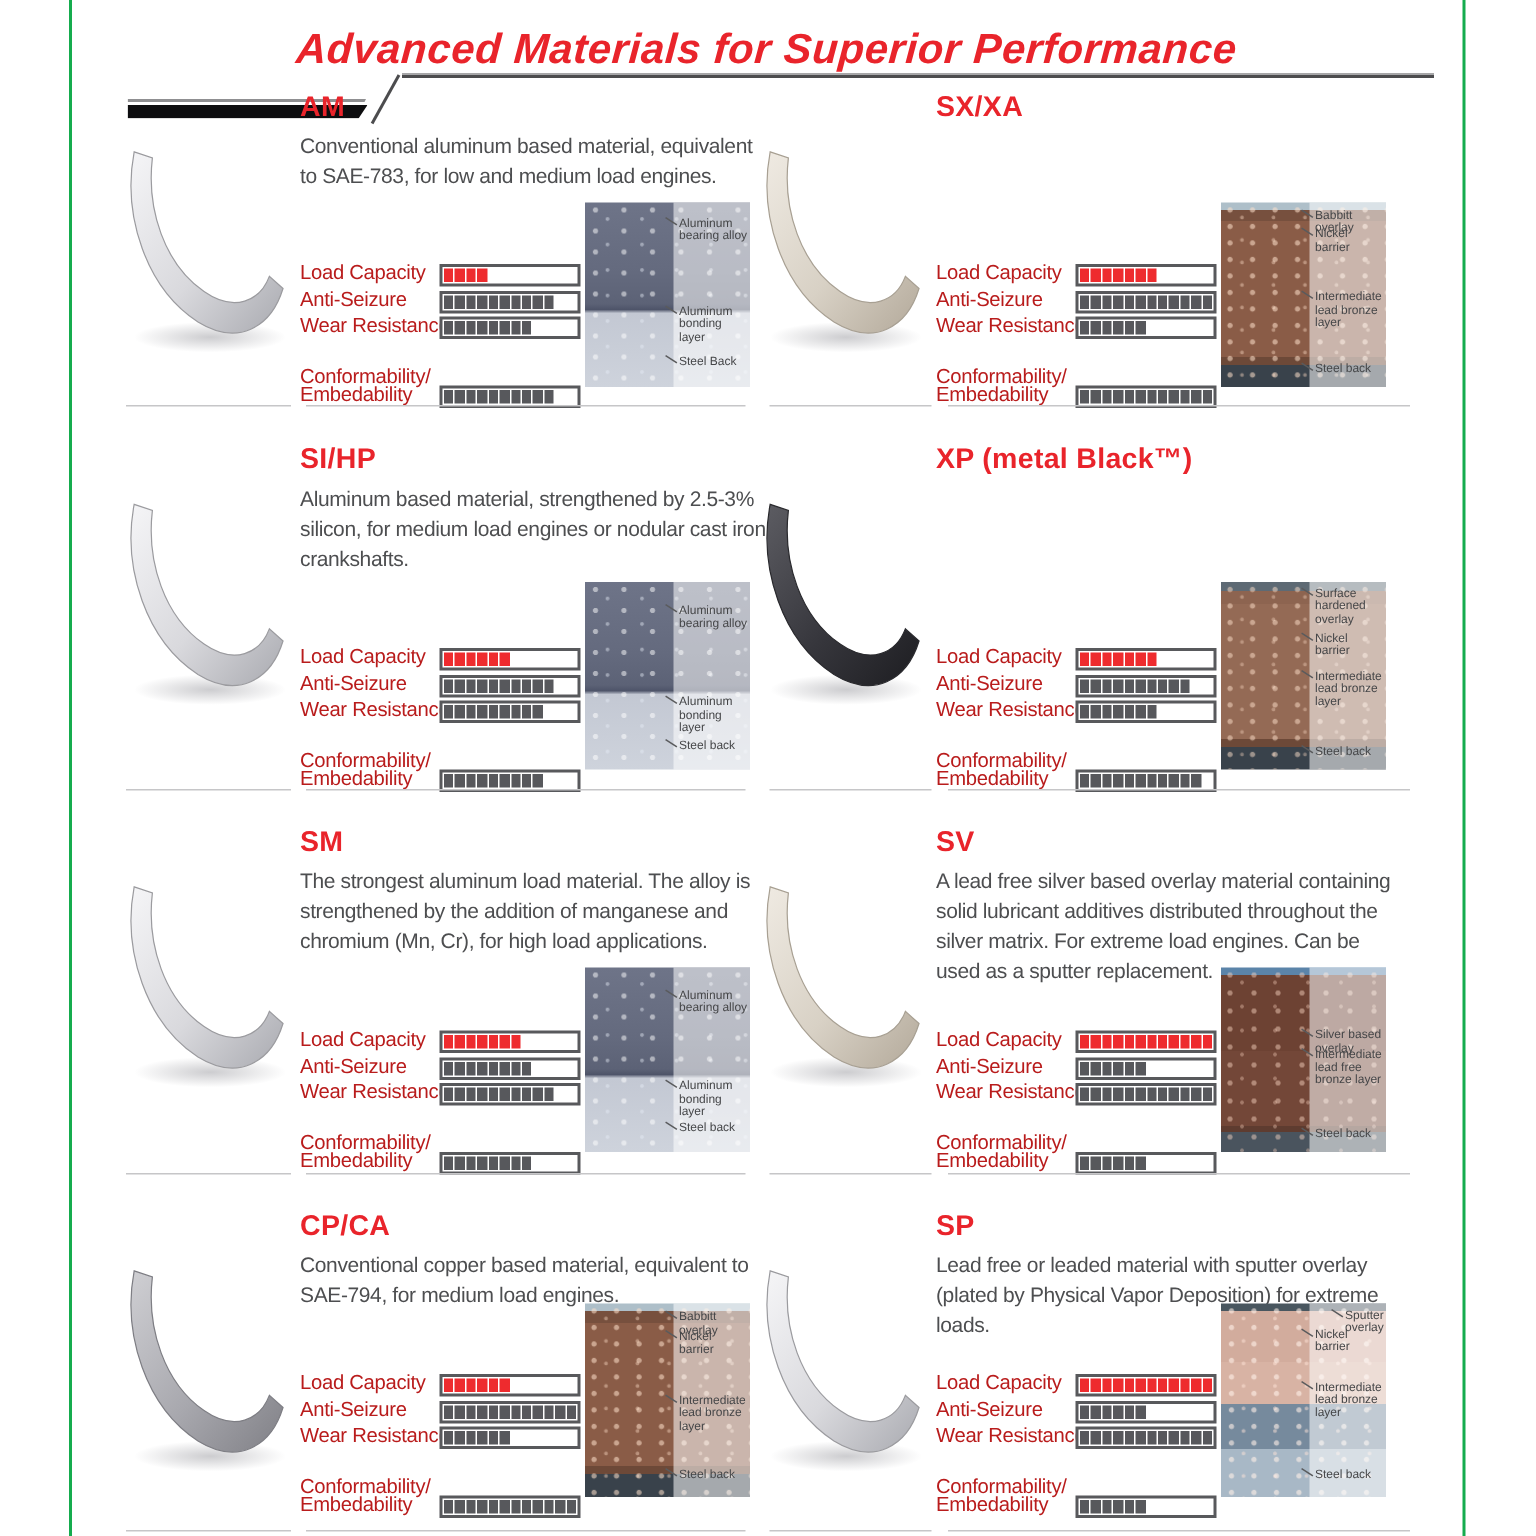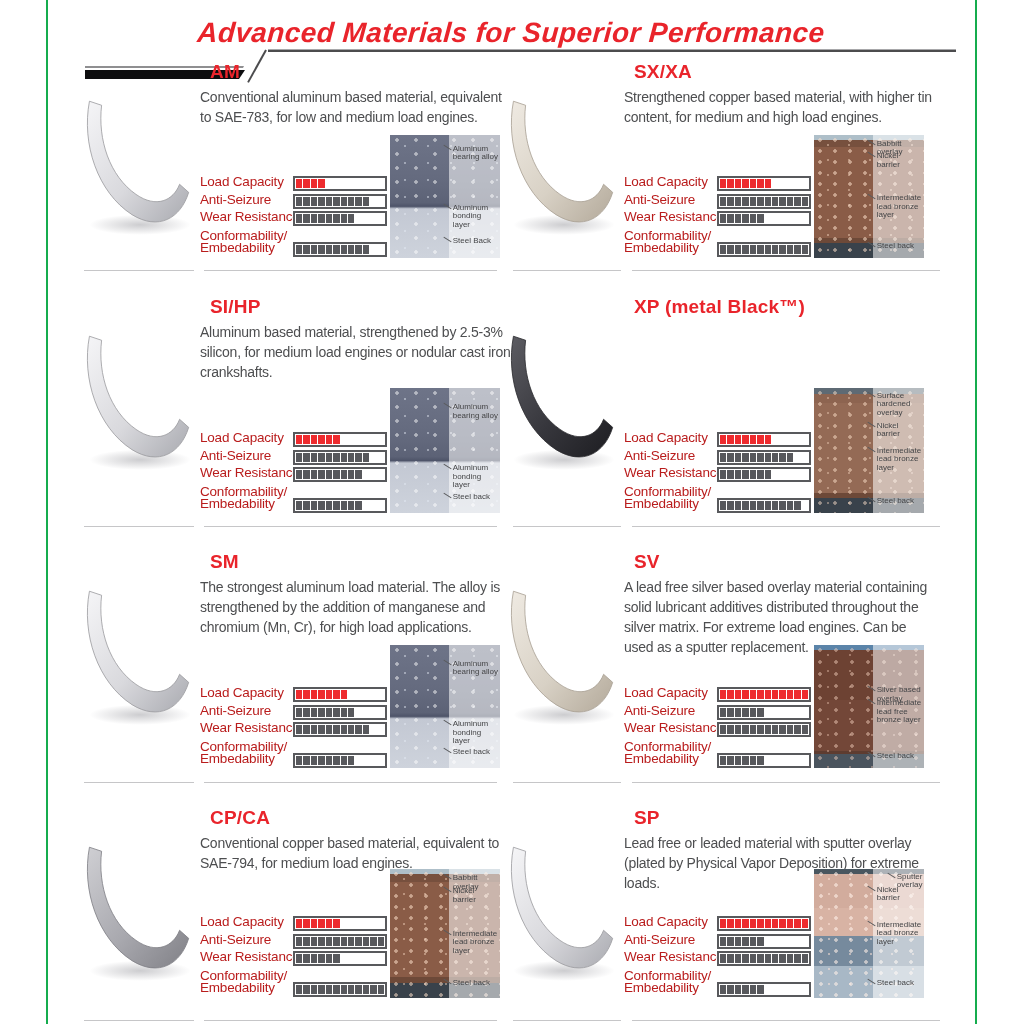--- a/index.html
+++ b/index.html
@@ -20,30 +20,30 @@
   .regmark{position:absolute;left:85px;top:66px;width:160px;}
   .regmark .thin{height:2px;background:#8f8f91;width:159px;clip-path:polygon(0 0,100% 0,calc(100% - 1px) 100%,0 100%);}
   .regmark .thick{margin-top:2px;height:9px;background:#0d0d0f;clip-path:polygon(0 0,100% 0,calc(100% - 6px) 100%,0 100%);}
 
   .divider{position:absolute;height:1px;background:#c6c6c8;}
 
   .half{position:absolute;width:462px;height:228px;}
   .c-left{left:47px}.c-right{left:471px}
   .r1{top:55px}.r2{top:290px}.r3{top:545px}.r4{top:801px}
 
-  .code{position:absolute;left:163px;top:6px;font-size:19px;font-weight:bold;color:#e9242b;letter-spacing:.2px;}
+  .code{position:absolute;left:153px;top:6px;font-size:19px;font-weight:bold;color:#e9242b;letter-spacing:.2px;}
   .desc{position:absolute;left:153px;top:32px;width:312px;font-size:14px;line-height:20px;letter-spacing:-0.25px;color:#4d4e50;}
 
   .bearing{position:absolute;left:22px;top:28px;width:130px;height:160px;}
   .bearing svg{width:100%;height:100%;}
 
   .ratings{position:absolute;left:153px;width:300px;}
   .r1 .ratings{top:120px}.r2 .ratings{top:141px}.r3 .ratings{top:141px}.r4 .ratings{top:114px}
   .rrow{position:relative;height:17.5px;}
-  .rrow.tall{height:30px;margin-top:2px;}
+  .rrow.tall{height:30px;margin-top:17px;}
   .rlabel{font-size:13.5px;color:#b91c1c;letter-spacing:-0.2px;line-height:14px;width:92px;white-space:nowrap;}
   .rrow.tall .rlabel{line-height:12.5px;}
   .rbar{
     position:absolute;left:93px;top:1px;width:88px;height:9px;
     border:2px solid #58595c;background:#ffffff;display:flex;gap:1px;padding:1px;
   }
   .rrow.tall .rbar{top:12px;}
   .seg{flex:1 1 0;background:transparent;}
   .seg.on{background:#57585c;}
   .seg.on.red{background:#ee2b2e;}
@@ -217,21 +217,20 @@
 </div>
 
 <div class="half c-right r1">
   <div class="bearing">
     <svg viewBox="0 0 128 158">
       <ellipse cx="70" cy="140" rx="50" ry="10" fill="url(#gShadow)"></ellipse>
       <path d="M20,18 C12,60 28,108 62,130 C88,146 110,134 118,108 L109,100 C103,116 86,124 66,110 C40,92 28,56 32,22 Z" fill="url(#gWarm)" stroke="#a8a093" stroke-width="0.8"></path>
     </svg>
   </div>
   <div class="code">SX/XA</div>
-  <div class="desc">Strengthened copper based material, with higher tin content, for medium and high load engines.</div>
   <div class="ratings">
       <div class="rrow">
         <div class="rlabel">Load Capacity</div>
         <div class="rbar">
           <span class="seg on red"></span>
           <span class="seg on red"></span>
           <span class="seg on red"></span>
           <span class="seg on red"></span>
           <span class="seg on red"></span>
           <span class="seg on red"></span>

